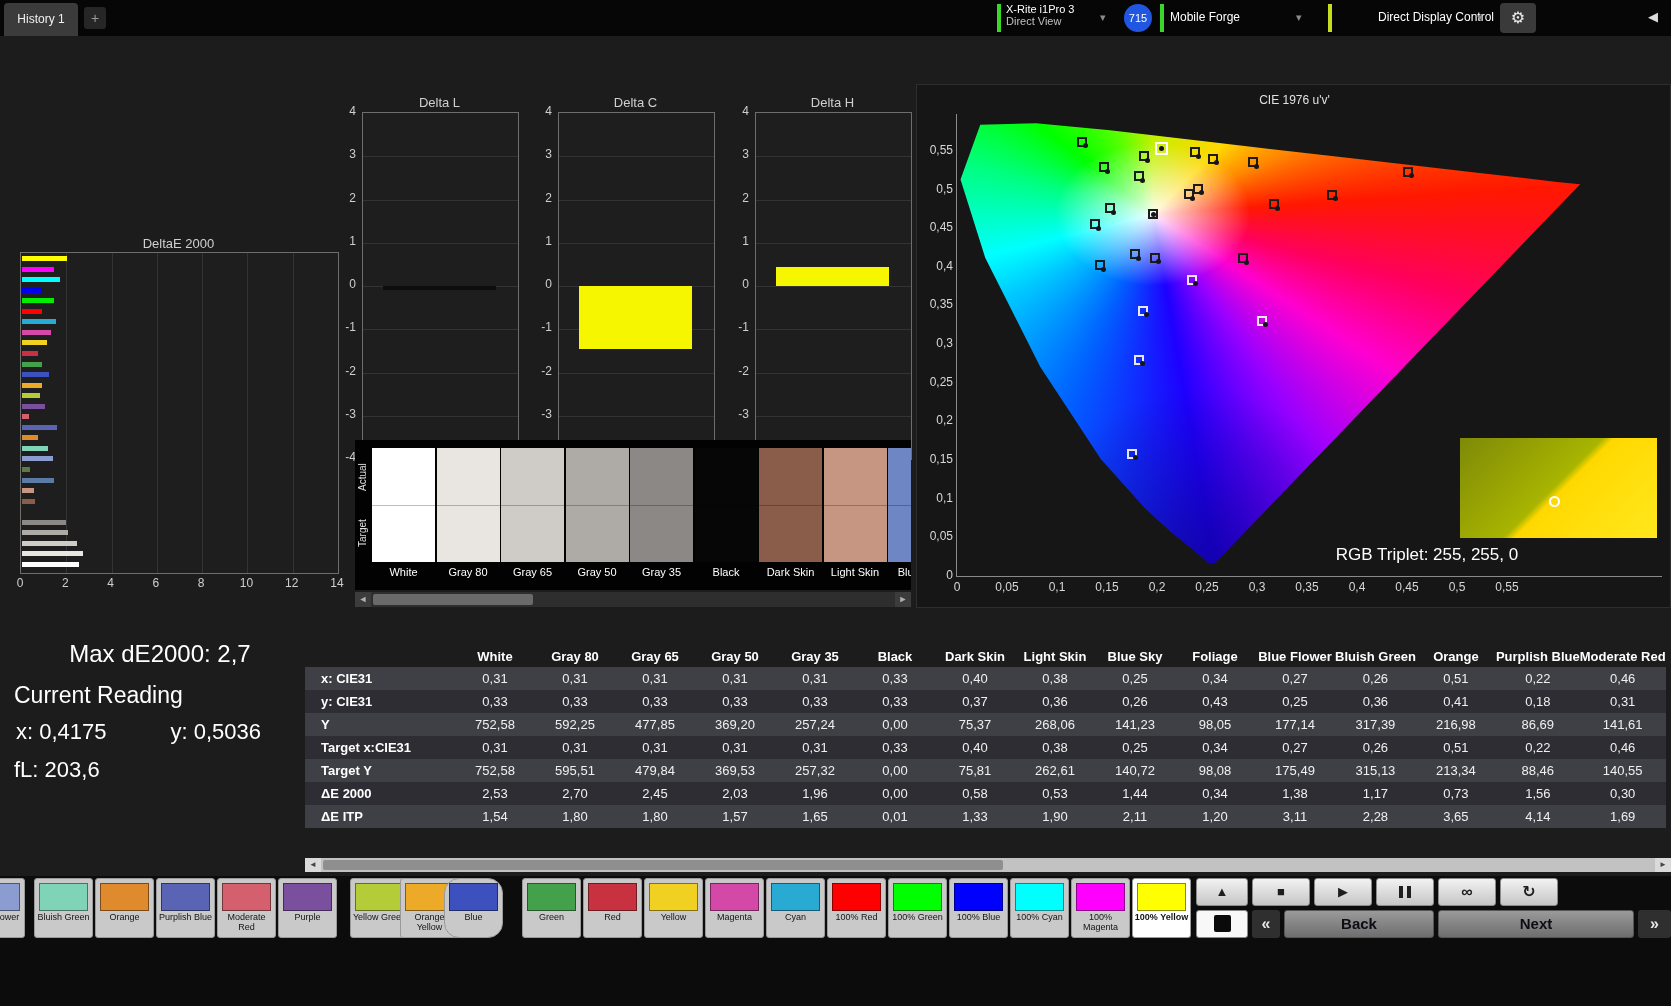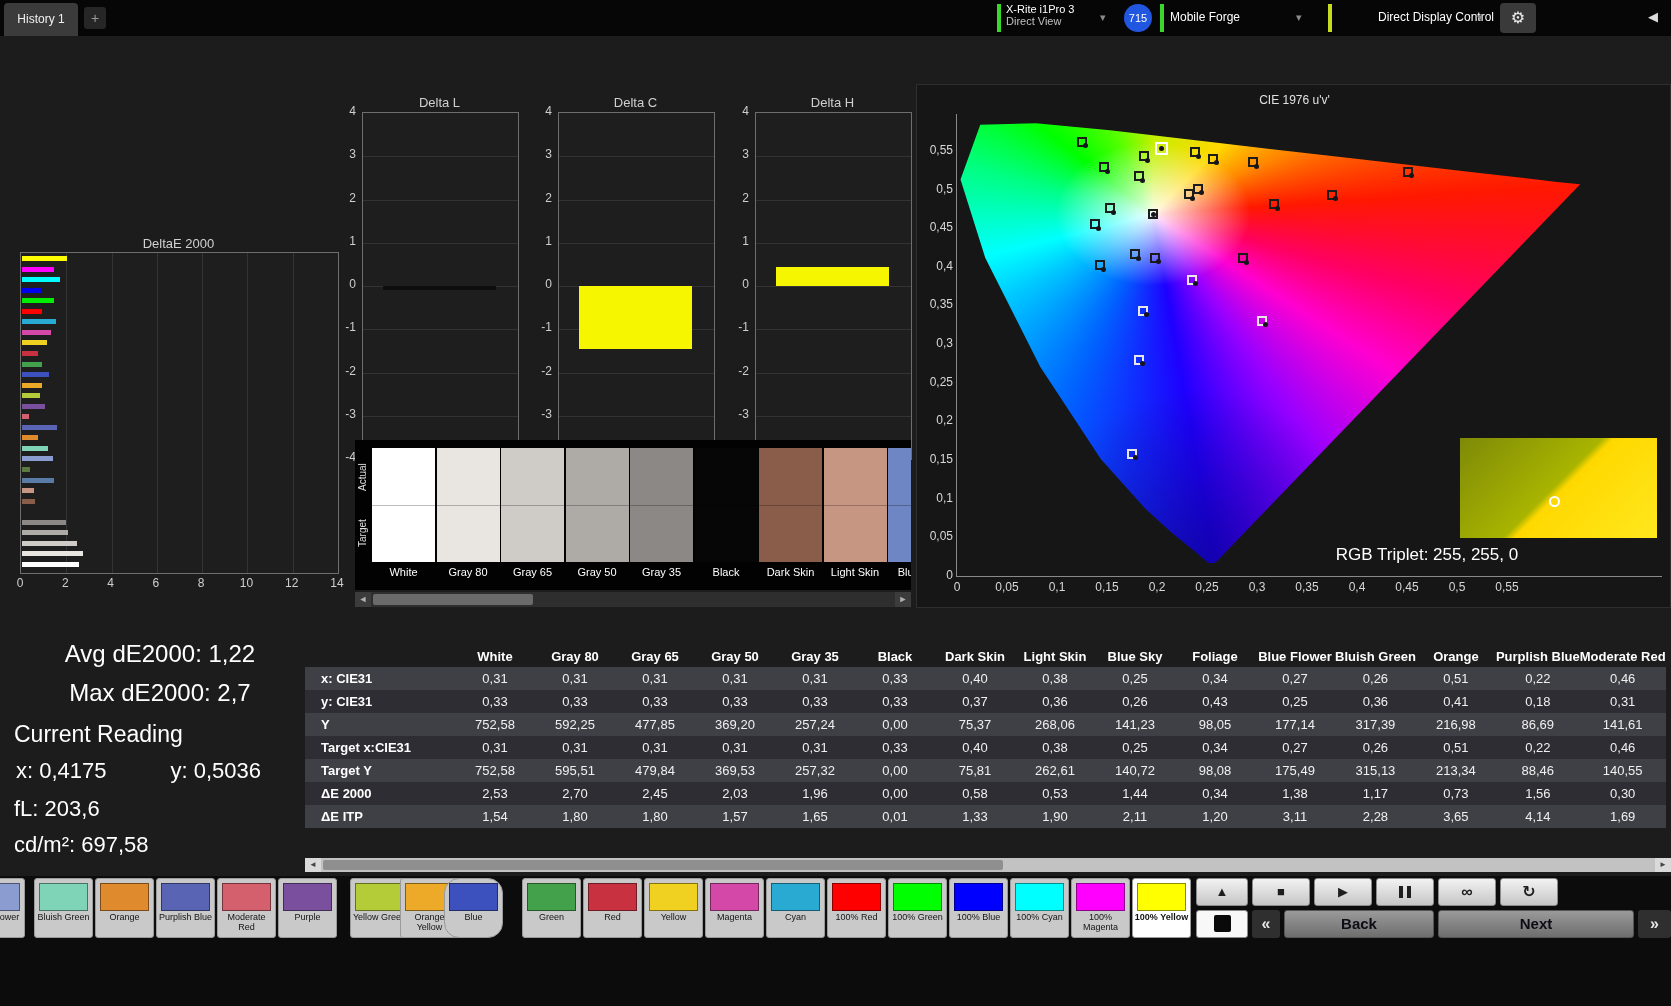--- a/index.html
+++ b/index.html
@@ -285,28 +285,26 @@
         <span class="de-xlab" style="left: 80.5714px;">4</span>
         <span class="de-xlab" style="left: 125.857px;">6</span>
         <span class="de-xlab" style="left: 171.143px;">8</span>
         <span class="de-xlab" style="left: 216.429px;">10</span>
         <span class="de-xlab" style="left: 261.714px;">12</span>
         <span class="de-xlab" style="left: 307px;">14</span>
       </div>
   </div>
 
   <div class="stats">
-    <div class="stat-avg">Avg dE2000: 1,22</div>
     <div class="stat-max">Max dE2000: 2,7</div>
     <div class="stat-cr">Current Reading</div>
     <div class="stat-xy">
       <span>x: 0,4175</span><span class="ystat">y: 0,5036</span>
     </div>
     <div class="stat-fl">fL: 203,6</div>
-    <div class="stat-cd">cd/m²: 697,58</div>
   </div>
 
   <div class="swatch-panel" id="swatch-strip">
     <div class="rot-label rl-actual">Actual</div>
     <div class="rot-label rl-target">Target</div>
   <div class="strip-swatch" style="left: 17px; background: rgb(255, 255, 255);"></div>
       <div class="strip-label" style="left: 9px;">White</div>
       <div class="strip-swatch" style="left: 81.5px; background: rgb(233, 230, 226);"></div>
       <div class="strip-label" style="left: 73.5px;">Gray 80</div>
       <div class="strip-swatch" style="left: 146px; background: rgb(207, 204, 200);"></div>

